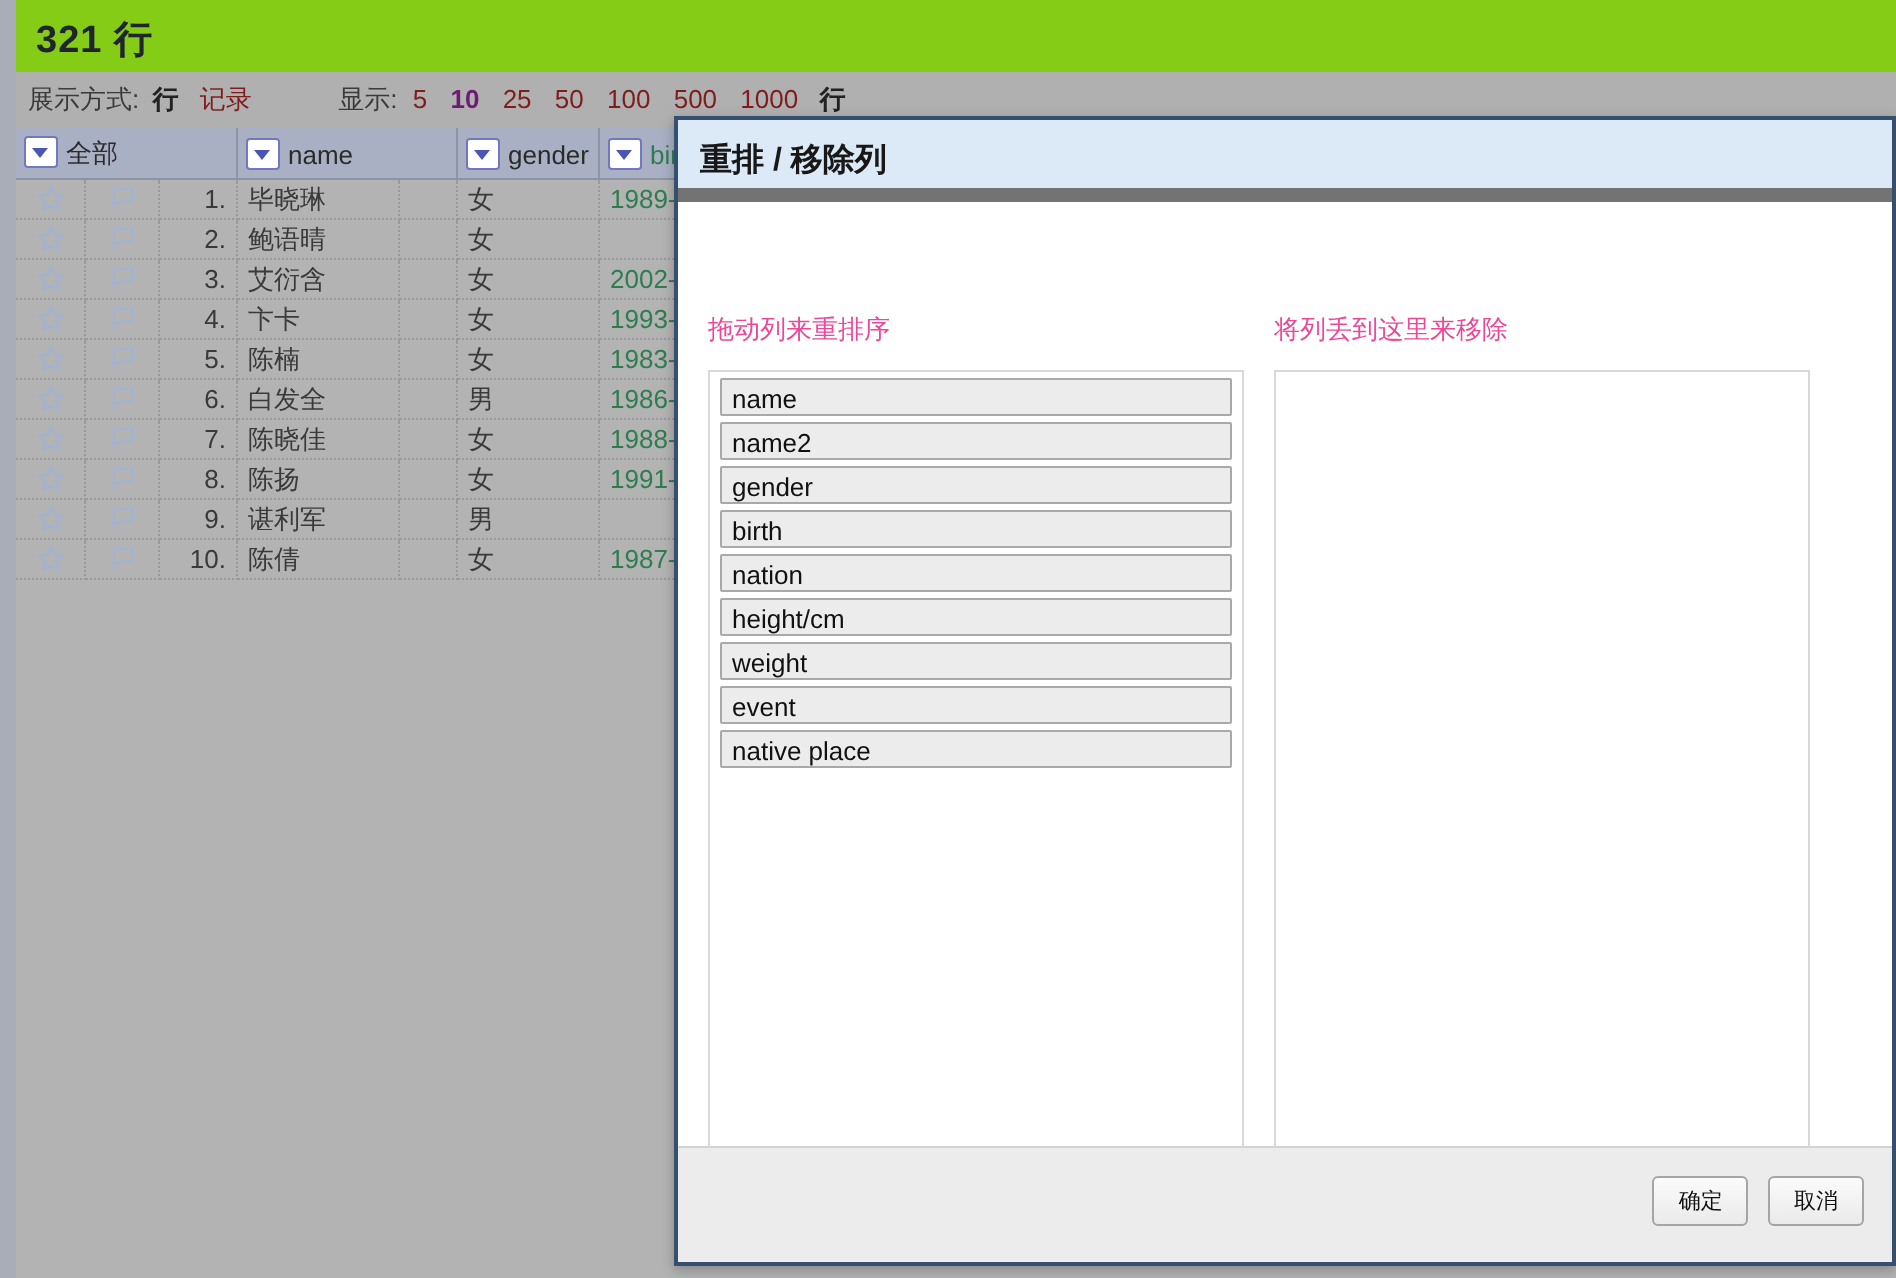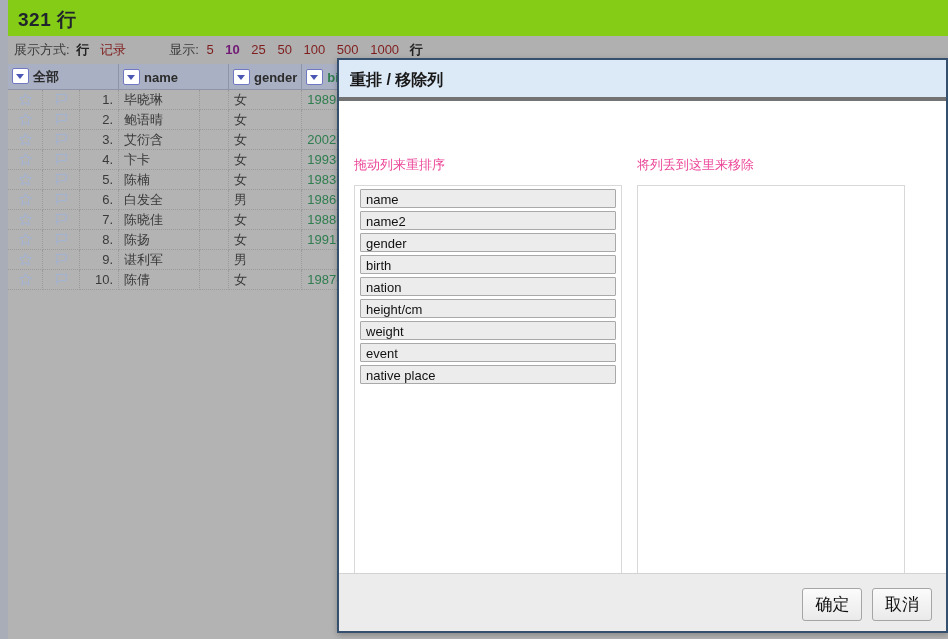--- a/index.html
+++ b/index.html
@@ -86,21 +86,21 @@
     table-layout: fixed;
     font-size: 13px;
   }
   .grid thead th {
     background: #a9b0c4;
     border-right: 1px solid #8e94a8;
     border-bottom: 1px solid #8e94a8;
     height: 25px;
     padding: 0 4px;
     text-align: left;
-    font-weight: bold;
+    font-weight: normal;
     color: #2b2b2b;
     font-size: 13px;
     white-space: nowrap;
     overflow: hidden;
   }
   .dd-btn {
     display: inline-block;
     width: 15px;
     height: 14px;
     background: #ffffff;
@@ -167,21 +167,21 @@
     width: 611px;
     height: 575px;
     background: #ffffff;
     border: 2px solid #34506e;
     box-sizing: border-box;
     box-shadow: 0 2px 6px rgba(0,0,0,0.25);
   }
   .modal-header {
     height: 41px;
     background: #dce9f7;
-    border-bottom: 4px solid #737373;
+    border-bottom: 7px solid #737373;
     box-sizing: border-box;
     position: relative;
   }
   .modal-header .mh-title {
     position: absolute;
     left: 11px;
     top: 10px;
     font-size: 16px;
     font-weight: bold;
     color: #181818;
@@ -227,21 +227,21 @@
   }
   .panel-buttons {
     position: absolute;
     top: 487px;
     left: 0;
     width: 100%;
     text-align: center;
   }
   .btn {
     font-family: Liberation Serif, serif;
-    font-size: 17px;
+    font-size: 11px;
     color: #111;
     background: linear-gradient(#fbfbfb, #eaeaea);
     border: 1px solid #a5a5a5;
     border-radius: 3px;
     padding: 3px 9px;
     margin: 0 3px;
     cursor: pointer;
   }
   .modal-footer {
     position: absolute;

